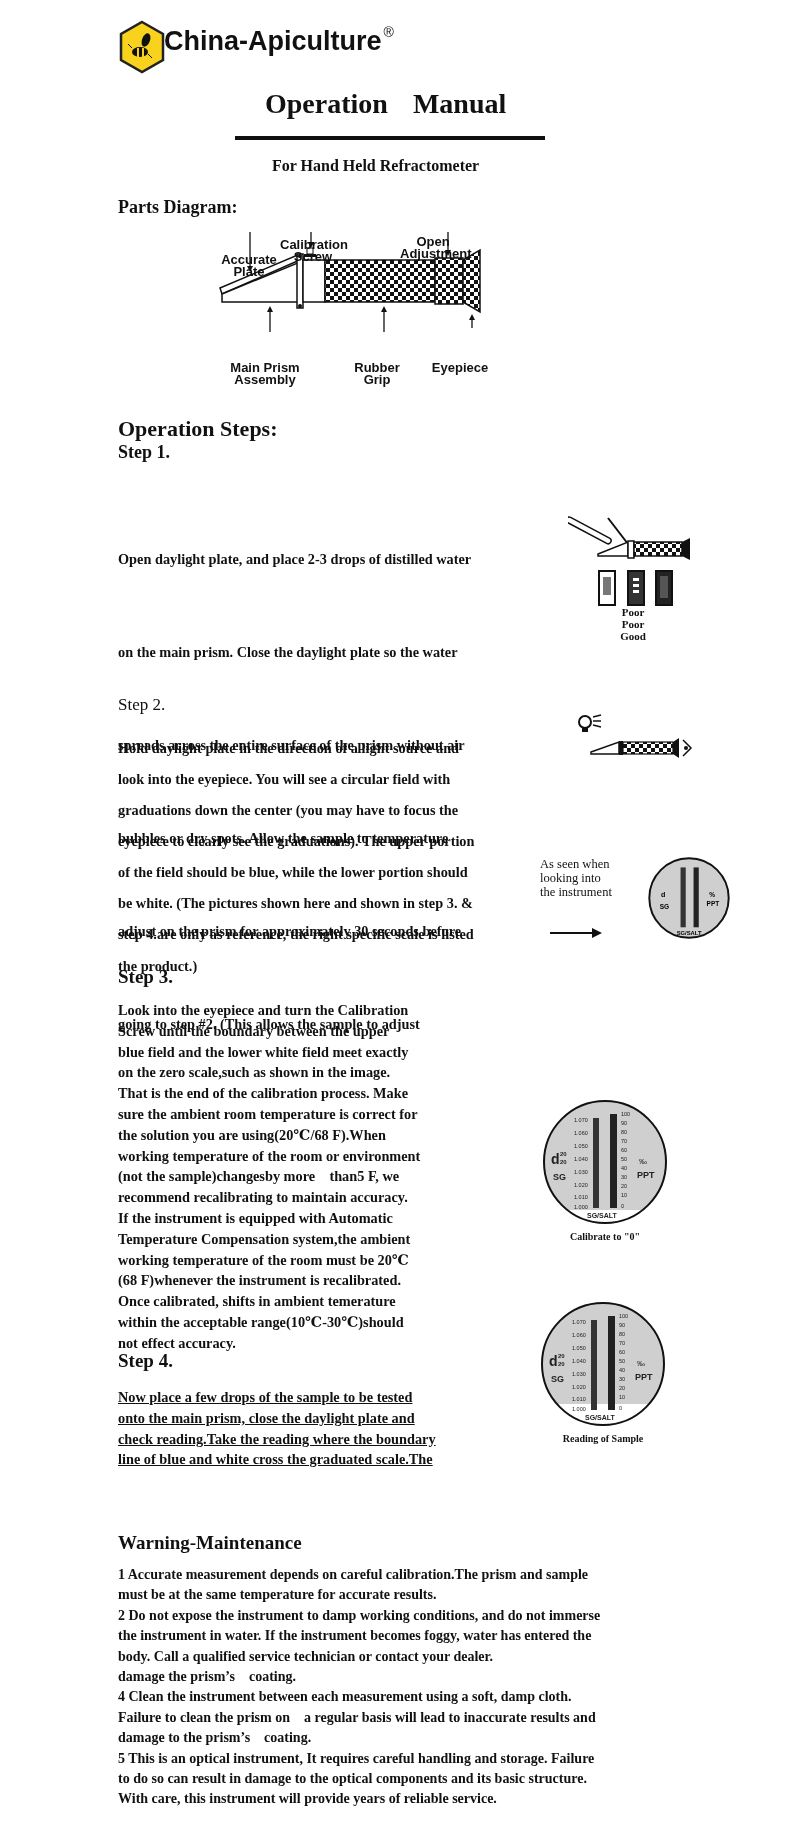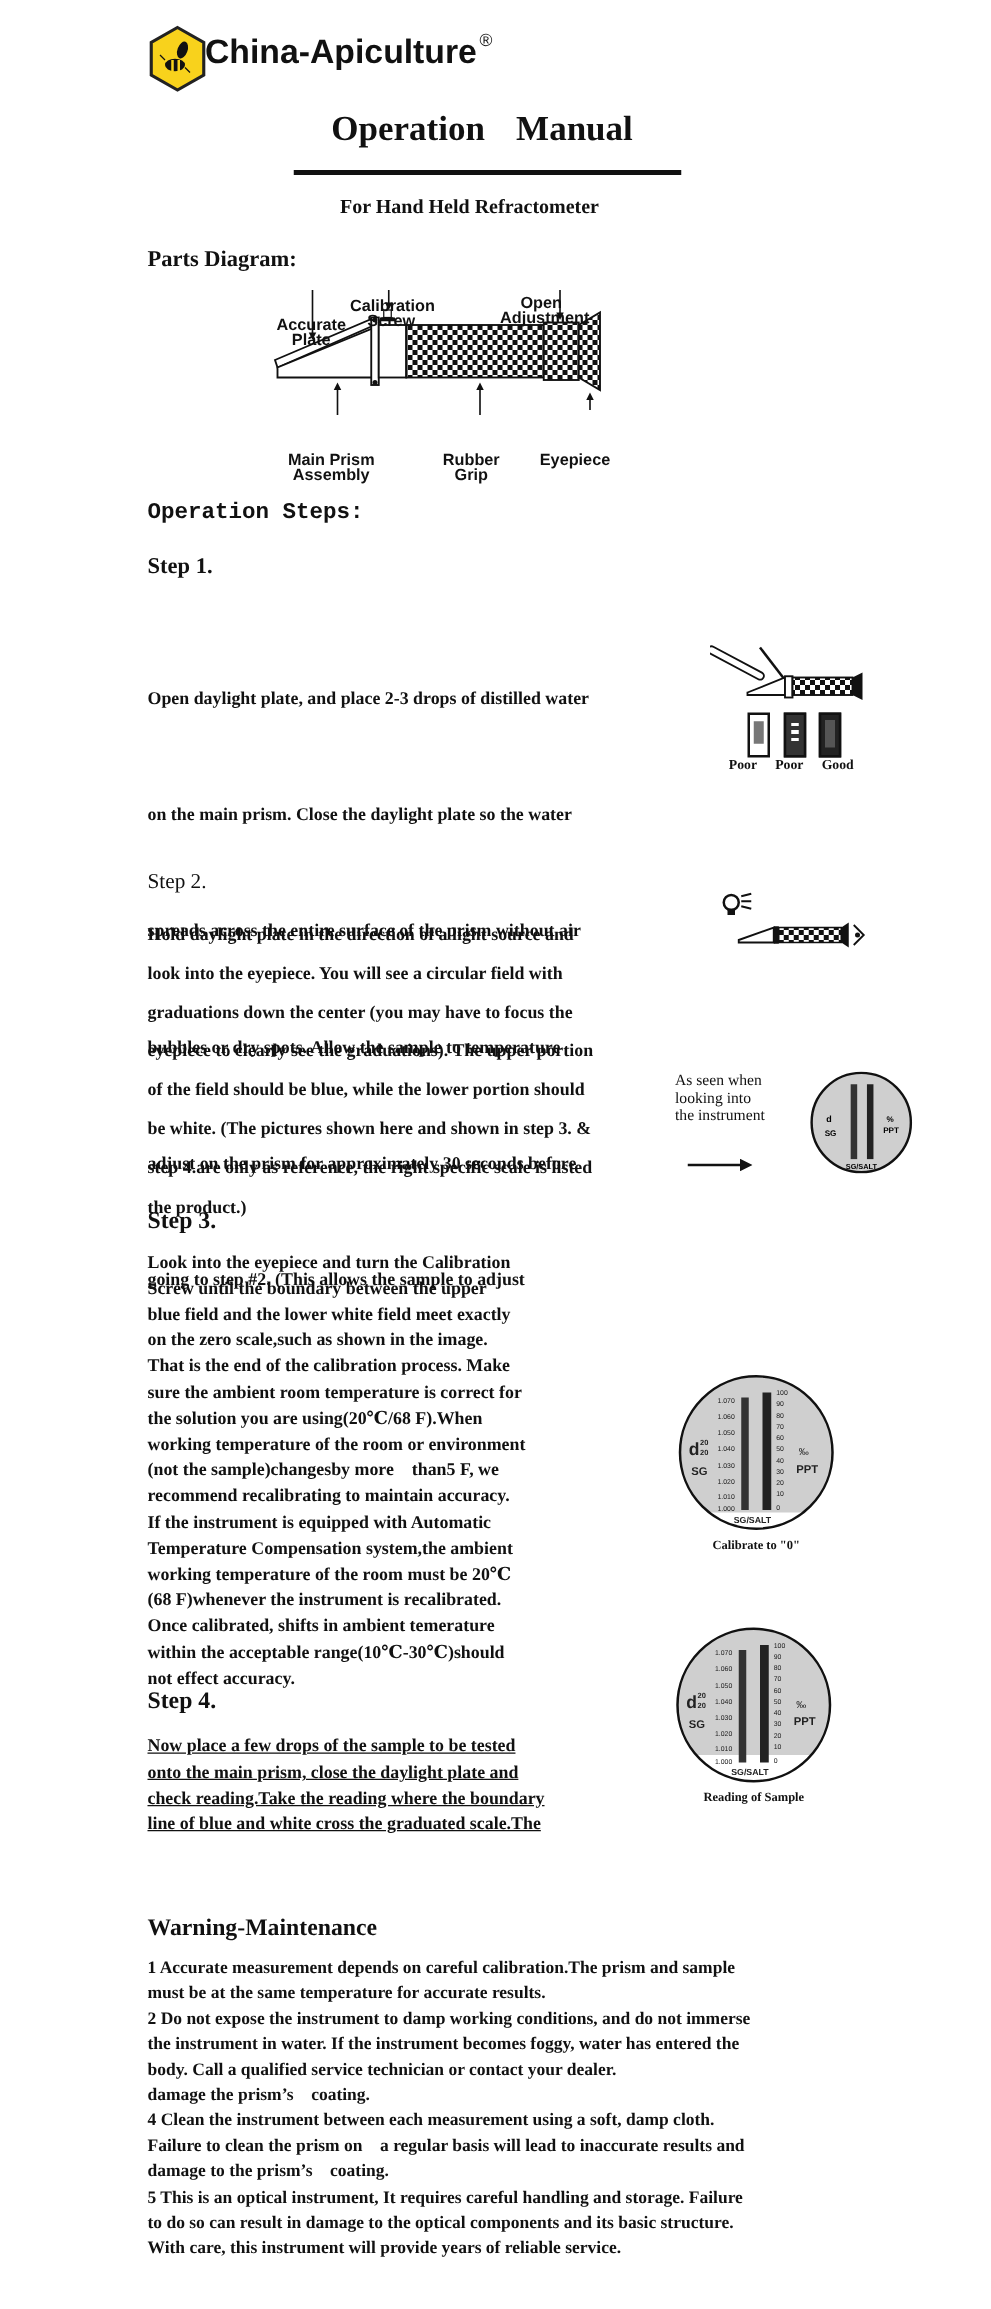--- a/index.html
+++ b/index.html
@@ -8,21 +8,21 @@
   .logo-text{font-family:"Liberation Sans","DejaVu Sans",sans-serif;font-weight:bold;font-size:27px;color:#111;left:164px;top:26px;}
   .logo-text sup{font-size:14px;font-weight:normal;vertical-align:top;position:relative;top:-2px;margin-left:2px;}
   .title{left:265px;top:88px;font-size:28px;font-weight:bold;word-spacing:18px;}
   .title-rule{left:235px;top:136px;width:310px;height:4px;background:#111;}
   .subtitle{left:272px;top:157px;font-size:16px;font-weight:bold;}
   .h2{font-size:18px;font-weight:bold;}
   .h3{font-size:18px;font-weight:bold;}
   .para{font-size:14.3px;font-weight:bold;}
   .para-wide div{white-space:nowrap;}
   .label{font-family:Liberation Sans, sans-serif;font-weight:bold;font-size:13px;text-align:center;line-height:12px;}
-  .caption{font-size:10px;font-weight:bold;text-align:center;}
+  .caption{font-size:10px;font-weight:bold;text-align:center;flex-direction:column;}
   .justify{text-align:justify;text-align-last:left;}
 </style>
 </head>
 <body>
 
 <div class="abs" style="left:118px;top:20px;width:48px;height:54px;">
   <svg width="48" height="54" viewBox="0 0 48 54">
     <polygon points="24,2 45,14 45,40 24,52 3,40 3,14" fill="#f8d21c" stroke="#222" stroke-width="2.5"></polygon>
     <ellipse cx="28" cy="20" rx="4" ry="7" fill="#111" transform="rotate(20 28 20)"></ellipse>
     <ellipse cx="22" cy="32" rx="8" ry="5" fill="#111"></ellipse>
@@ -92,21 +92,21 @@
 <div class="abs label" style="left:230px;top:362px;width:70px;">
     <div>Main Prism</div>
     <div>Assembly</div>
   </div>
 <div class="abs label" style="left:352px;top:362px;width:50px;">
     <div>Rubber</div>
     <div>Grip</div>
   </div>
 <div class="abs label" style="left:430px;top:362px;width:60px;">Eyepiece</div>
 
-<div class="abs h2" style="left:118px;top:400px;font-size:18px;font-family:Liberation Mono, monospace;">Operation Steps:</div>
+<div class="abs h2" style="left:118px;top:416px;font-size:22px;">Operation Steps:</div>
 
 <div class="abs h3" style="left:118px;top:442px;">Step 1.</div>
 <div class="abs para para-wide" style="left:118px;top:482px;line-height:31px;white-space:pre;">
   <div>Open daylight plate, and place 2-3 drops of distilled water</div>
   <div>on the main prism. Close the daylight plate so the water</div>
   <div>spreads across the entire surface of the prism without air</div>
   <div>bubbles or dry spots. Allow the sample to temperature</div>
   <div>adjust on the prism for approximately 30 seconds before</div>
   <div>  going to step #2. (This allows the sample to adjust</div>
 </div>

